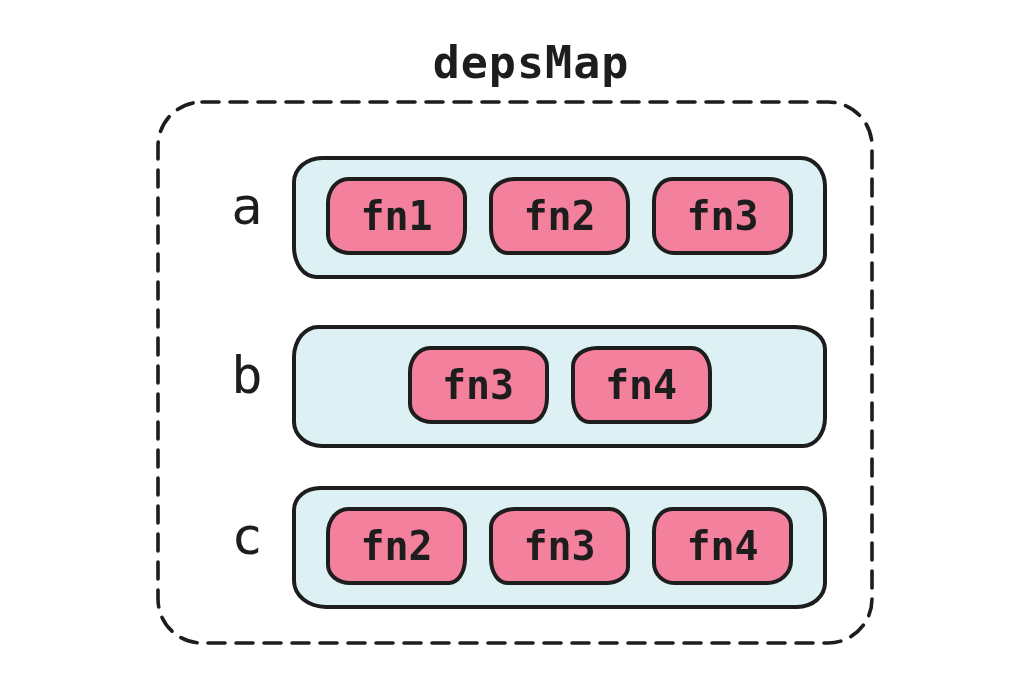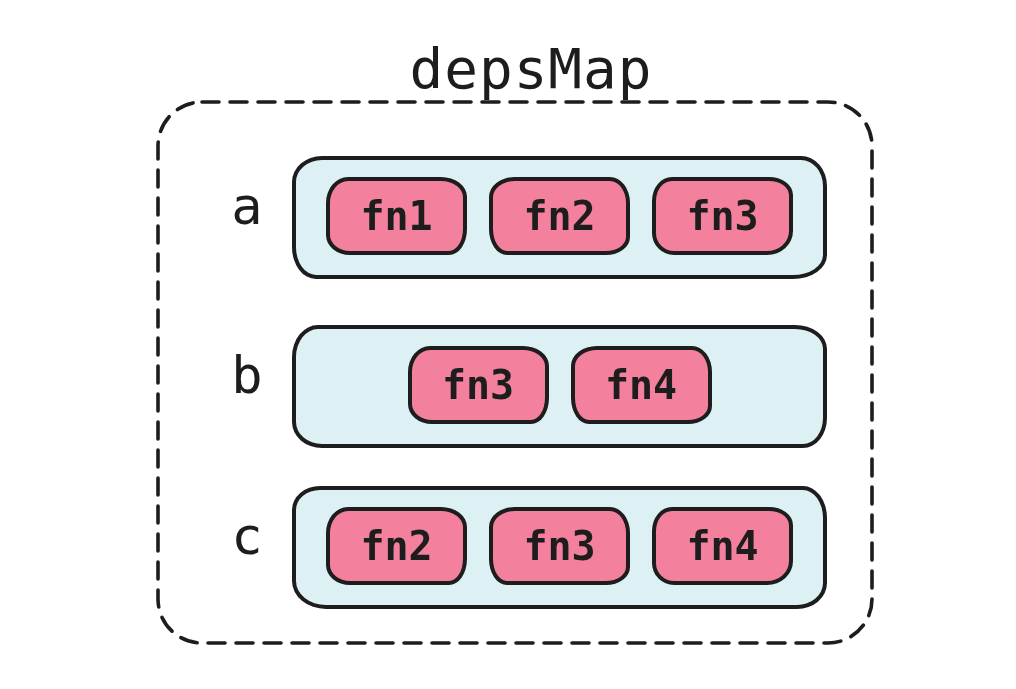--- a/index.html
+++ b/index.html
@@ -18,22 +18,22 @@
   }
   .canvas {
     position: relative;
     width: 1016px; height: 689px;
     background: var(--background);
   }
   .title {
     position: absolute;
     left: 531px; top: 36px;
     transform: translateX(-50%);
-    font-size: 56px;
-    font-weight: 400;
+    font-size: 45px;
+    font-weight: 700;
     letter-spacing: 1px;
     color: var(--text);
     white-space: nowrap;
   }
   .outline-svg {
     position: absolute;
     left: 154px; top: 98px;
     width: 722px; height: 549px;
   }
   .outline-svg rect {

